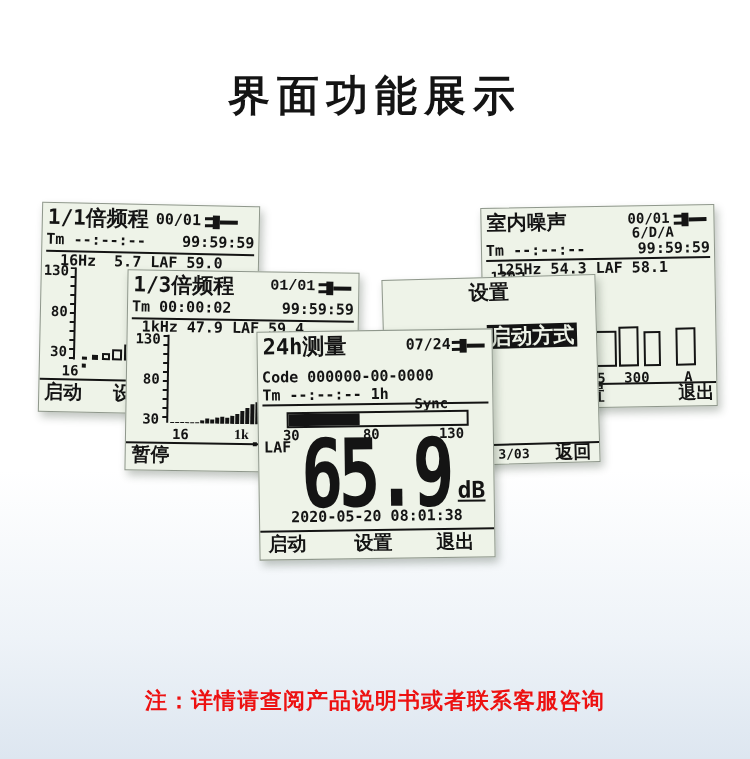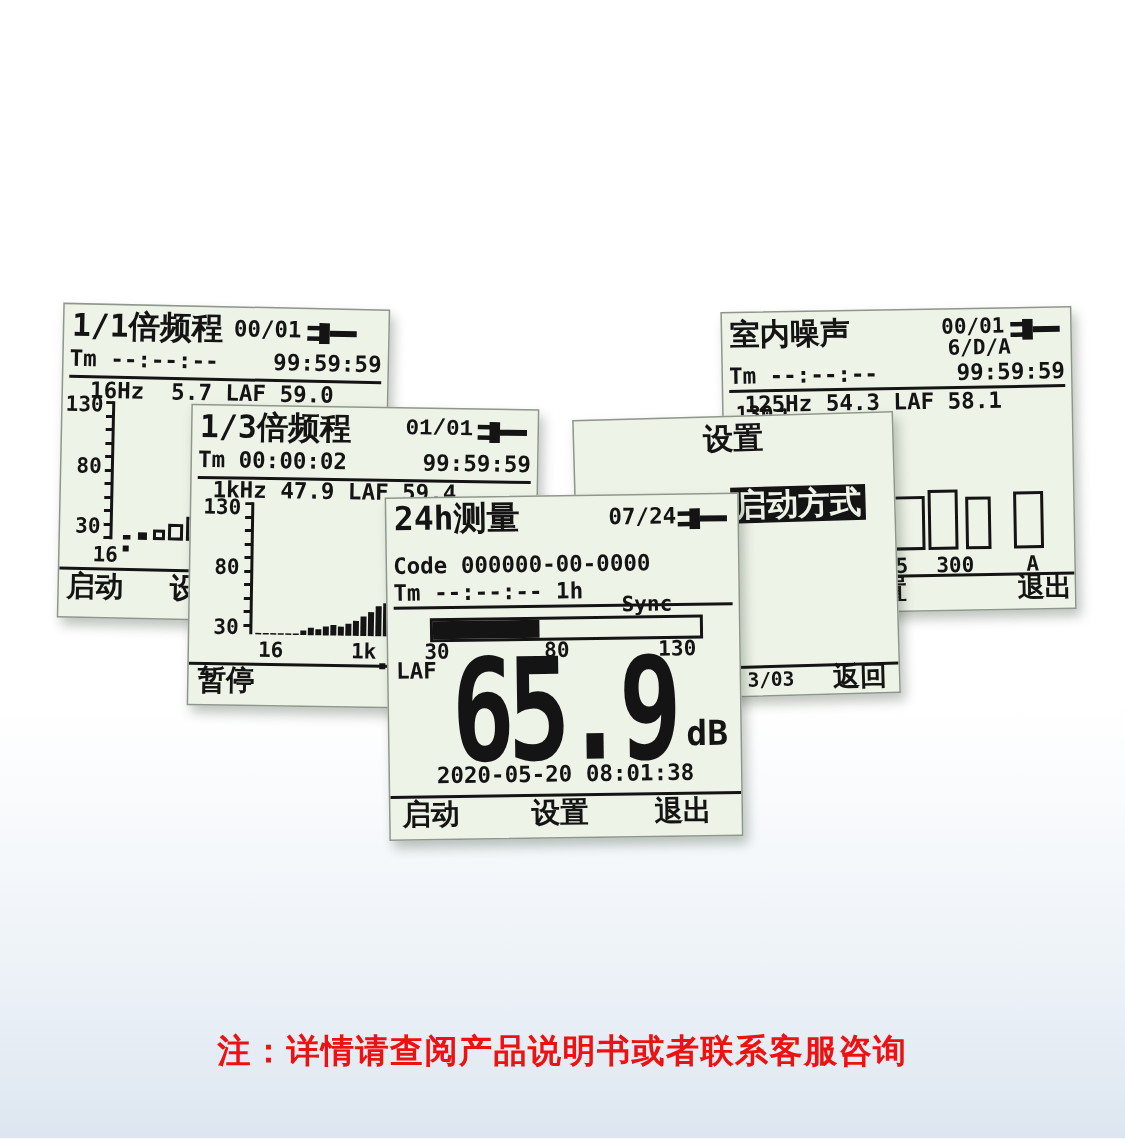--- a/index.html
+++ b/index.html
@@ -31,20 +31,21 @@
   .hl{background:#141414;color:#eef3e8;padding:0 3px;}
   .dot{position:absolute;width:4px;height:4px;background:#141414;}
   .big-read{transform-origin:top center;transform:scaleY(1.35);}
   svg.plug{position:absolute;}
 </style>
 </head>
 <body>
 
 <div class="page">
 
+  <div class="page-title">界面功能展示</div>
 
   <div class="lcd" style="left:40px;top:204px;width:216px;height:208px;transform:rotate(1.2deg);z-index:1;">
     <div class="a" style="left:5px;top:3px;font-size:21px;">1/1倍频程</div>
     <div class="a" style="left:113px;top:7px;font-size:15px;">00/01</div>
     <svg class="plug" style="left:162px;top:9px;" width="34" height="14" viewBox="0 0 34 14">
       <rect x="0" y="2" width="9" height="3" fill="#141414"></rect>
         <rect x="0" y="9" width="9" height="3" fill="#141414"></rect>
       <rect x="8" y="0" width="7" height="14" fill="#141414"></rect>
         <rect x="15" y="5" width="18" height="4" fill="#141414"></rect>
     </svg>
@@ -133,21 +134,21 @@
           <div class="vbar" style="height: 10px;"></div>
           <div class="vbar" style="height: 13px;"></div>
           <div class="vbar" style="height: 16px;"></div>
           <div class="vbar" style="height: 20px;"></div>
           <div class="vbar" style="height: 22px;"></div>
           <div class="vbar" style="height: 21px;"></div>
           <div class="vbar" style="height: 23px;"></div>
         </div>
     </div>
     <div class="a" style="left:46px;top:156px;font-size:14px;">16</div>
-    <div class="a" style="left:108px;top:156px;font-size:14px;">1k</div>
+    <div class="a" style="left:108px;top:156px;font-size:14px;font-family:Liberation Serif, serif;">1k</div>
     <div class="dot" style="left:127px;top:170px;"></div>
     <div class="footline" style="top:171px;"></div>
     <div class="a" style="left:6px;top:174px;font-size:19px;">暂停</div>
   </div>
 
   <div class="lcd" style="left:384px;top:277px;width:212px;height:186px;transform:rotate(-1.6deg);z-index:2;">
     <div class="a" style="left:0;right:0;top:4px;text-align:center;font-size:20px;">设置</div>
     <div class="a" style="left:2px;top:26px;font-size:21px;">
       <span>5.</span><span class="hl">启动方式</span>
     </div>
@@ -171,21 +172,21 @@
       <span class="lft">Tm --:--:--  1h</span>
     </div>
     <div class="gauge" style="left:28px;top:80px;width:178px;height:12px;">
       <div class="fill" style="width: 40%;"></div>
     </div>
     <div class="a" style="left:24px;top:96px;font-size:14px;">30</div>
     <div class="a" style="left:104px;top:96px;font-size:14px;">80</div>
     <div class="a" style="left:180px;top:96px;font-size:14px;">130</div>
     <div class="a" style="left:5px;top:108px;font-size:15px;">LAF</div>
     <div class="a big-read" style="left:24px;top:94px;width:184px;text-align:center;font-size:70px;letter-spacing:-5px;">65.9</div>
-    <div class="a" style="left:198px;top:148px;font-size:23px;">dB</div>
+    <div class="a" style="left:198px;top:148px;font-size:23px;text-decoration:underline;">dB</div>
     <div class="a" style="left:0;right:0;top:178px;text-align:center;font-size:15px;">2020-05-20 08:01:38</div>
     <div class="footline" style="top:198px;"></div>
     <div class="a" style="left:8px;top:202px;font-size:19px;">启动</div>
     <div class="a" style="left:94px;top:202px;font-size:19px;">设置</div>
     <div class="a" style="left:176px;top:202px;font-size:19px;">退出</div>
   </div>
 
   <div class="page-note" style="color: rgb(237, 17, 17);">注：详情请查阅产品说明书或者联系客服咨询</div>
 </div>
 

